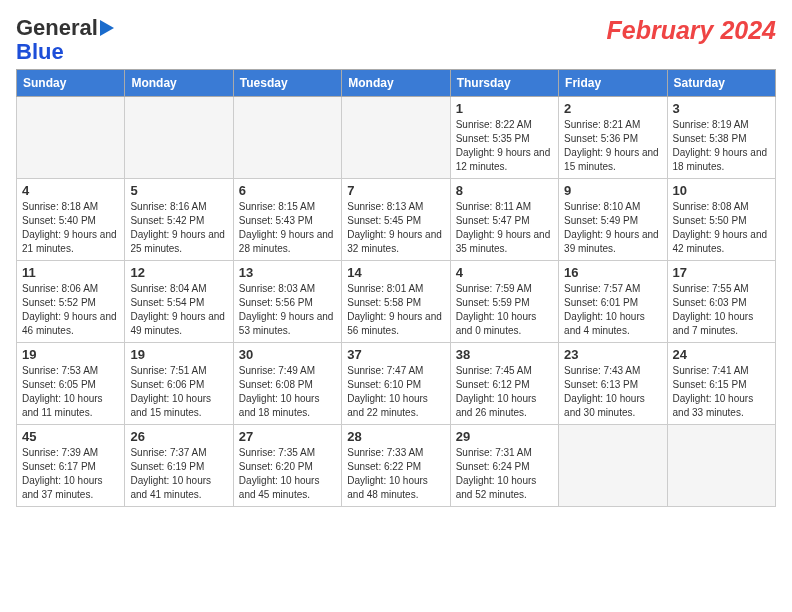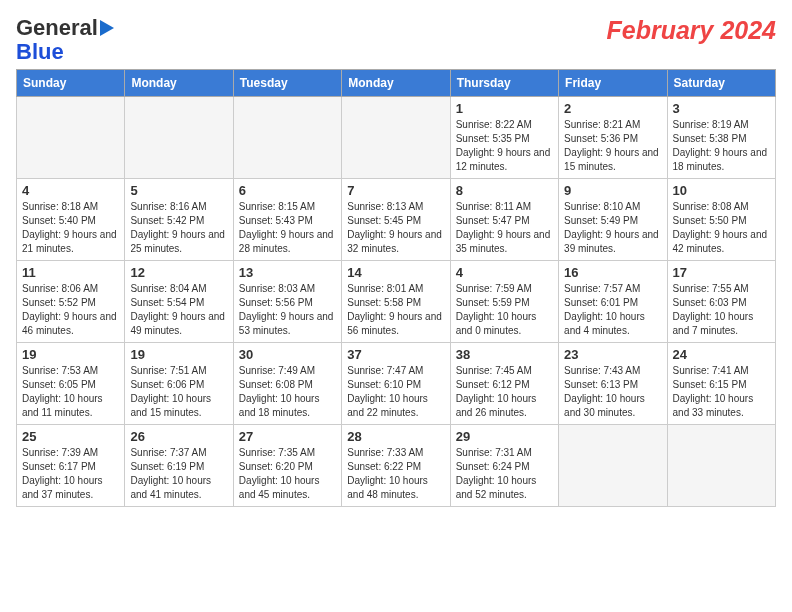--- a/index.html
+++ b/index.html
@@ -222,21 +222,21 @@
           <div class="day-number">23</div>
           <div class="day-info">Sunrise: 7:43 AM<br>Sunset: 6:13 PM<br>Daylight: 10 hours and 30 minutes.</div>
         </td>
         <td>
           <div class="day-number">24</div>
           <div class="day-info">Sunrise: 7:41 AM<br>Sunset: 6:15 PM<br>Daylight: 10 hours and 33 minutes.</div>
         </td>
       </tr>
       <tr>
         <td>
-          <div class="day-number">25</div>
+          <div class="day-number">45</div>
           <div class="day-info">Sunrise: 7:39 AM<br>Sunset: 6:17 PM<br>Daylight: 10 hours and 37 minutes.</div>
         </td>
         <td>
           <div class="day-number">26</div>
           <div class="day-info">Sunrise: 7:37 AM<br>Sunset: 6:19 PM<br>Daylight: 10 hours and 41 minutes.</div>
         </td>
         <td>
           <div class="day-number">27</div>
           <div class="day-info">Sunrise: 7:35 AM<br>Sunset: 6:20 PM<br>Daylight: 10 hours and 45 minutes.</div>
         </td>

